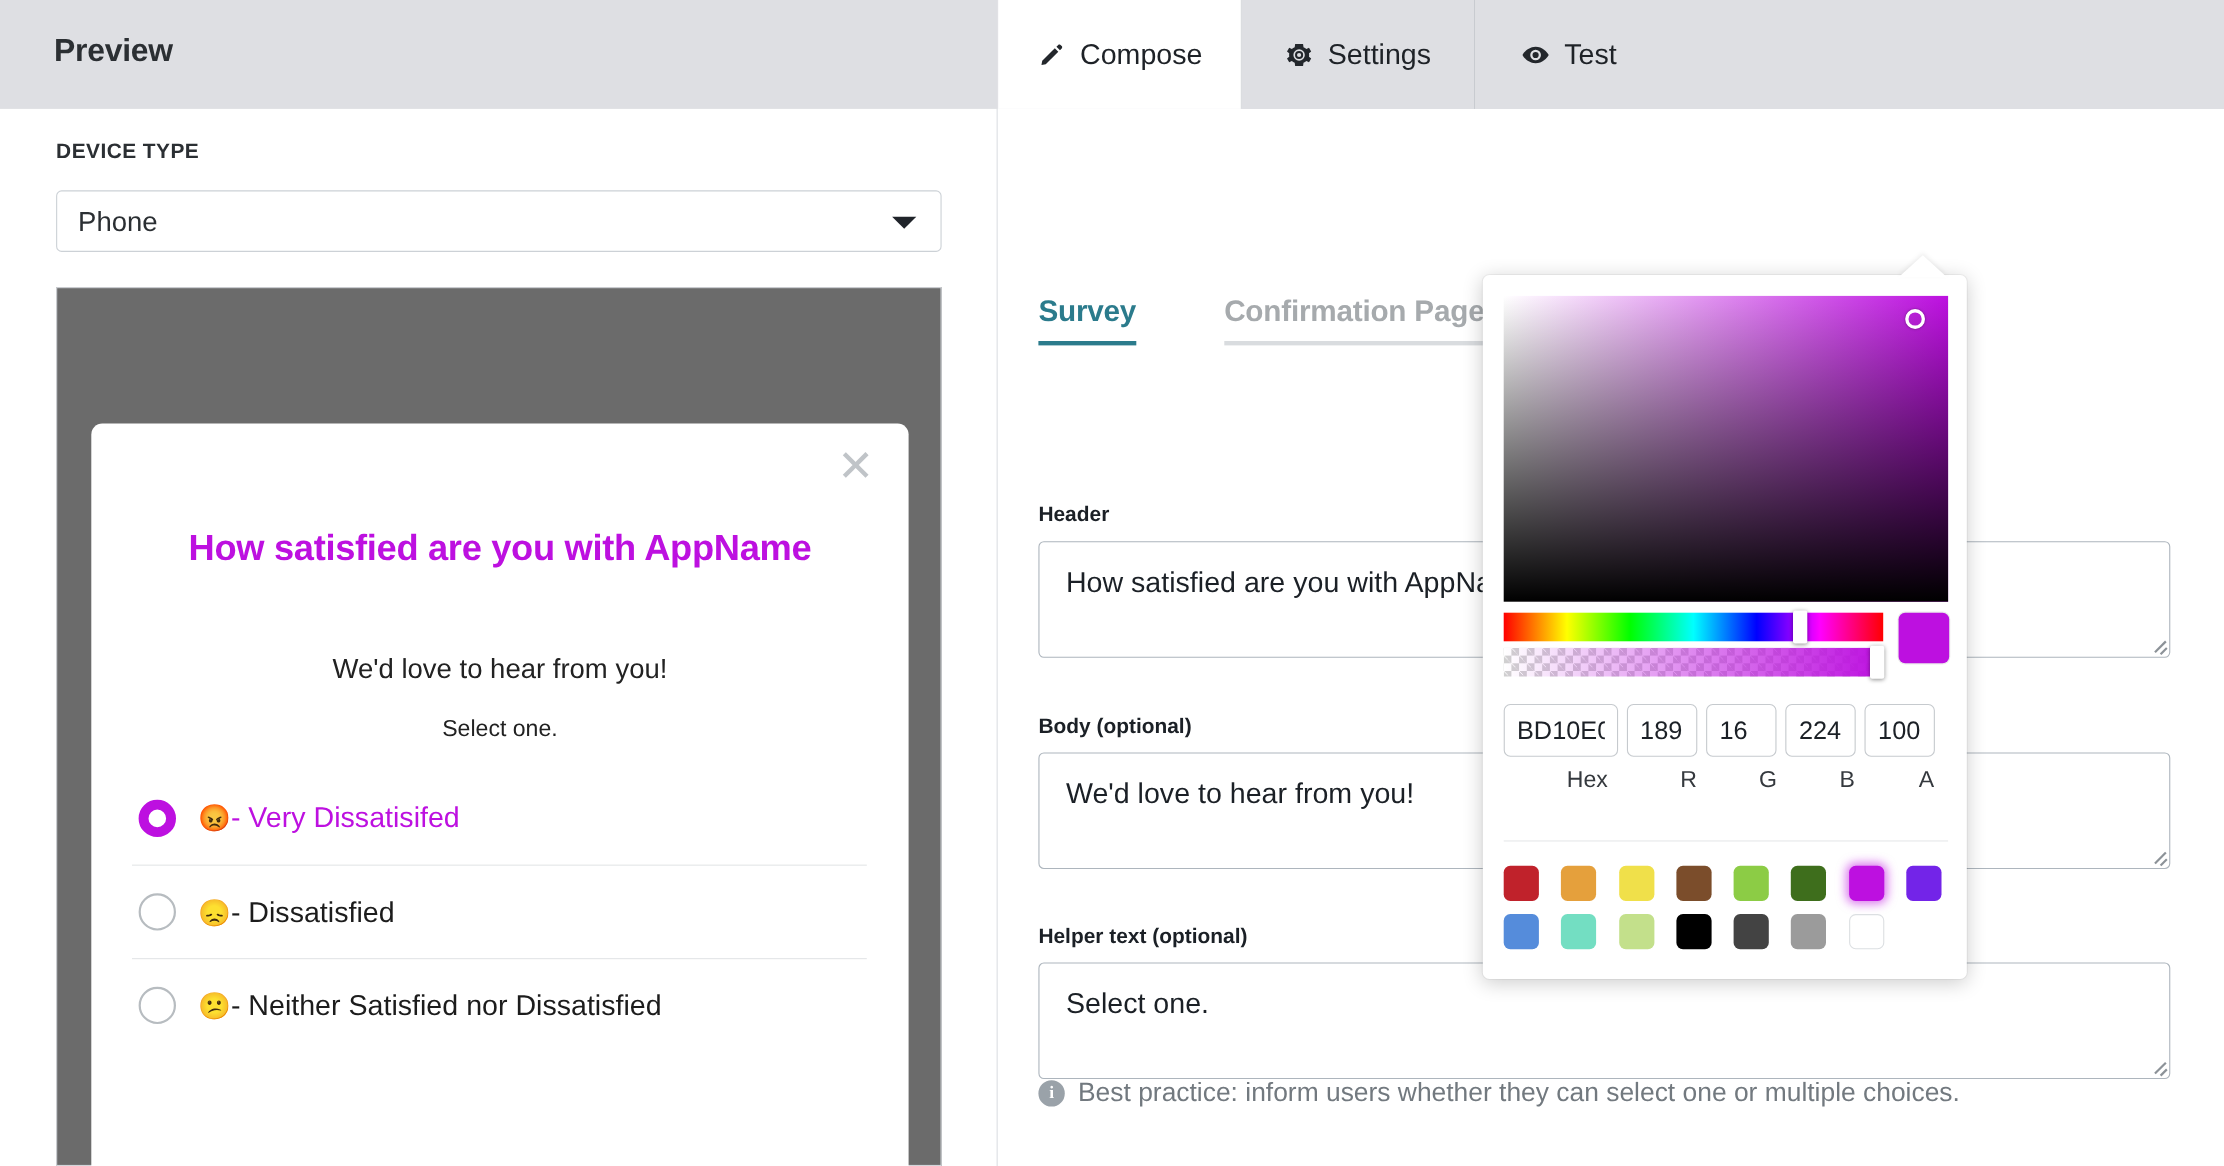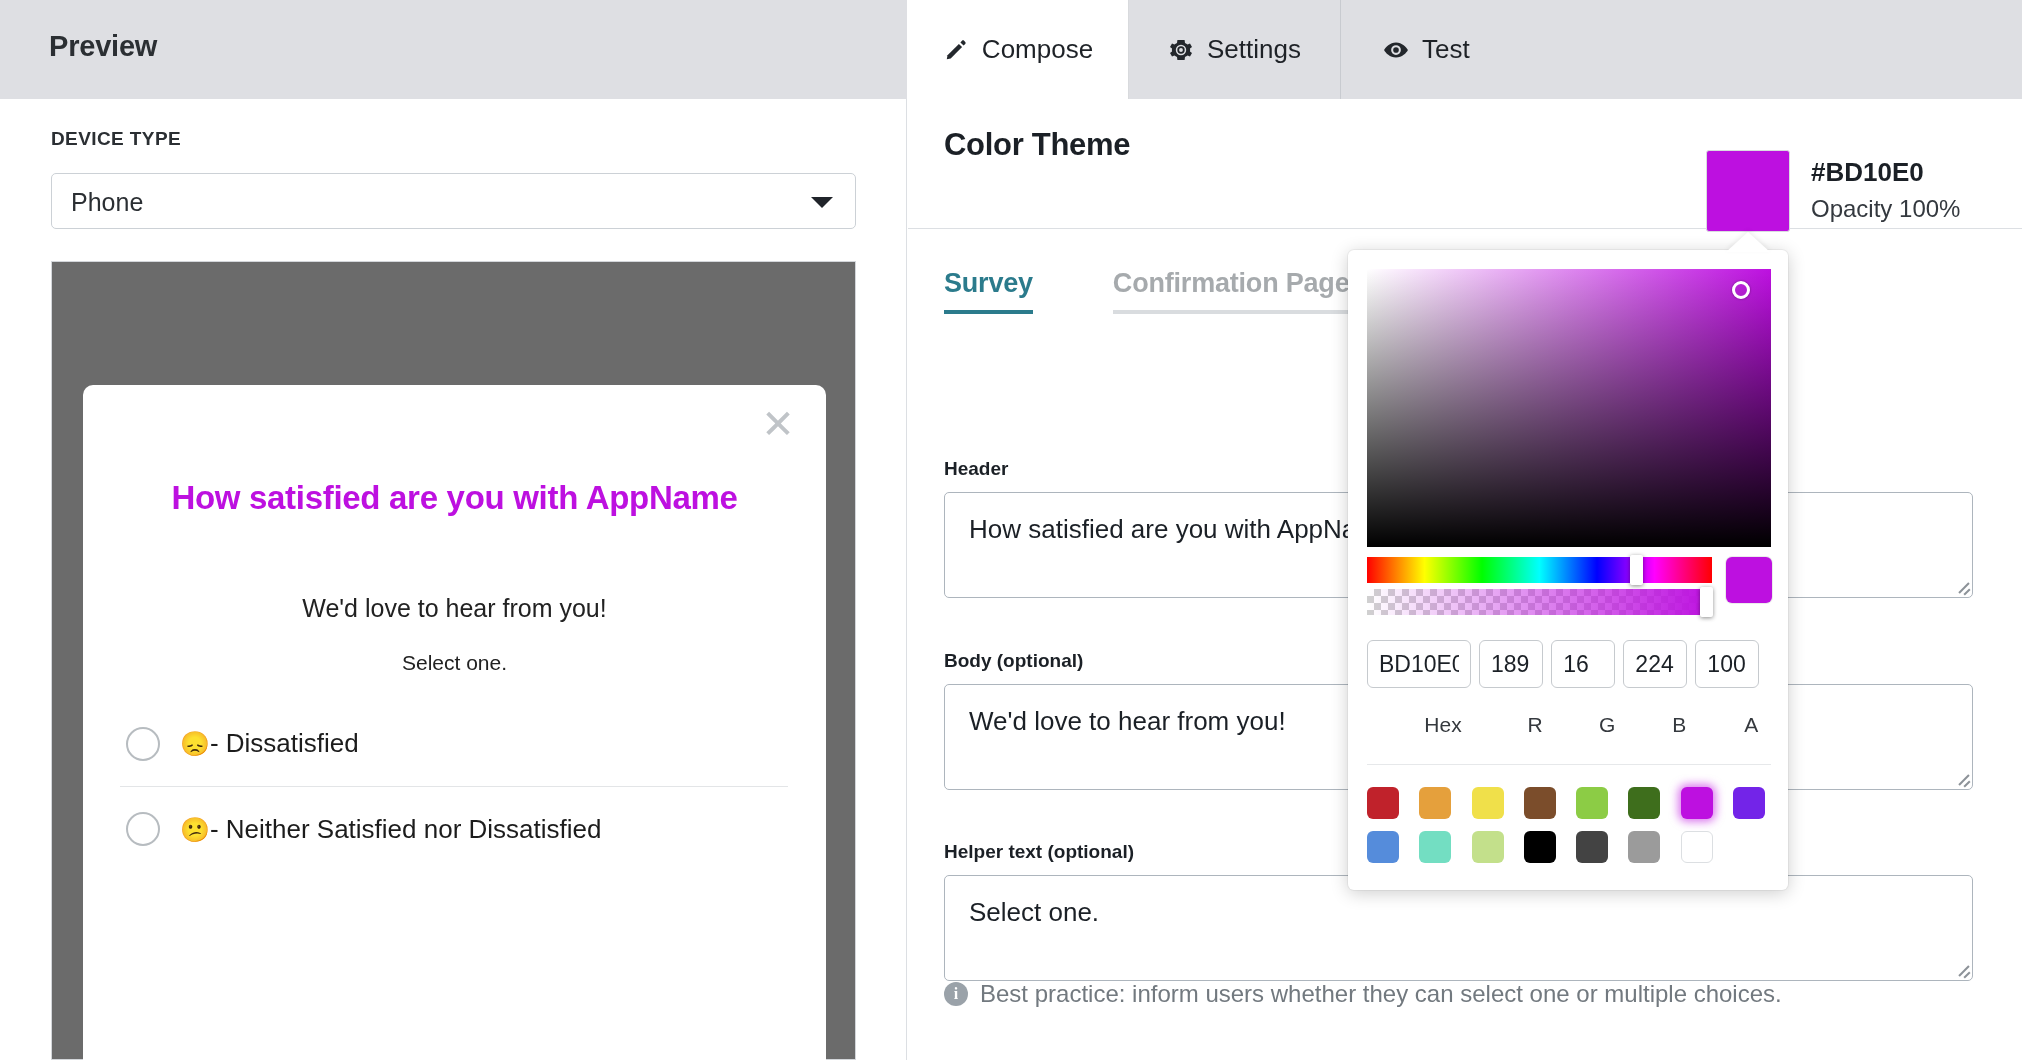--- a/index.html
+++ b/index.html
@@ -186,21 +186,21 @@
   }
   .slider-thumb {
     position:absolute; width:13px; height:30px; background:#fff; border-radius:2px;
     box-shadow:0 1px 4px rgba(0,0,0,.45);
   }
   .preview-chip {
     position:absolute; left:378px; top:307px; width:46px; height:46px;
     background:#BD10E0; border-radius:6px; box-shadow:0 0 0 1px rgba(0,0,0,.08);
   }
   .inputs { position:absolute; left:19px; top:390px; width:404px; display:flex; gap:8px; }
-  .ibox { display:flex; flex-direction:column; align-items:center;gap:16px; }
+  .ibox { display:flex; flex-direction:column; align-items:center; }
   .ibox input {
     border:1px solid #c6cace; border-radius:6px; height:48px;
     font-size:23px; color:#1b2026; text-align:left; padding:0 11px;
     font-family:"Liberation Sans", sans-serif; background:#fff;
   }
   .ibox.hex input { width:104px; }
   .ibox.n input { width:64px; }
   .ibox label { font-size:21px; color:#35393e; margin-top:9px;margin-left:48px; }
 
   .swatch-grid {
@@ -228,20 +228,26 @@
     </div>
 
     <div class="phone-frame">
       <div class="survey-card">
         <div class="close-x">✕</div>
         <div class="survey-header" style="color: rgb(189, 16, 224);">How satisfied are you with AppName</div>
         <div class="survey-body">We'd love to hear from you!</div>
         <div class="survey-helper">Select one.</div>
         <div class="opt-list">
 
+          <div class="opt">
+            <span class="radio sel" style="border-color: rgb(189, 16, 224);"></span>
+            <span class="opt-label" style="color: rgb(189, 16, 224);">
+              <span class="emo">😡</span><span>- Very Dissatisifed</span>
+            </span>
+          </div>
 
           <div class="opt">
             <span class="radio"></span>
             <span class="opt-label">
               <span class="emo">😞</span><span>- Dissatisfied</span>
             </span>
           </div>
 
           <div class="opt">
             <span class="radio"></span>
@@ -280,26 +286,20 @@
         <span class="tab-ico">
           <svg width="26" height="26" viewBox="0 0 24 24">
               <path fill="#23272c" d="M12 5C6.5 5 2.2 9.4 1 12c1.2 2.6 5.5 7 11 7s9.8-4.4 11-7c-1.2-2.6-5.5-7-11-7zm0 11.5A4.5 4.5 0 1 1 12 7.5a4.5 4.5 0 0 1 0 9z"></path>
               <circle fill="#23272c" cx="12" cy="12" r="2.6"></circle>
             </svg>
         </span>
         <span>Test</span>
       </div>
     </div>
 
-    <div class="color-theme-row">
-      <div class="color-theme-title">Color Theme</div>
-      <div class="swatch-big" style="background: rgb(189, 16, 224);"></div>
-      <div class="hexlabel">#BD10E0</div>
-      <div class="opacitylabel">Opacity 100%</div>
-    </div>
 
     <div class="subtabs">
       <span class="subtab active">Survey</span><span class="subtab inactive">Confirmation Page</span>
     </div>
 
     <div class="field-label" style="top:458px;">Header</div>
     <textarea class="ta" style="top: 492px; height: 106px;" value="How satisfied are you with AppName">How satisfied are you with AppName</textarea>
     <span class="ta-resize" style="left:1049px; top:578px;"></span>
 
     <div class="field-label" style="top:650px;">Body (optional)</div>

